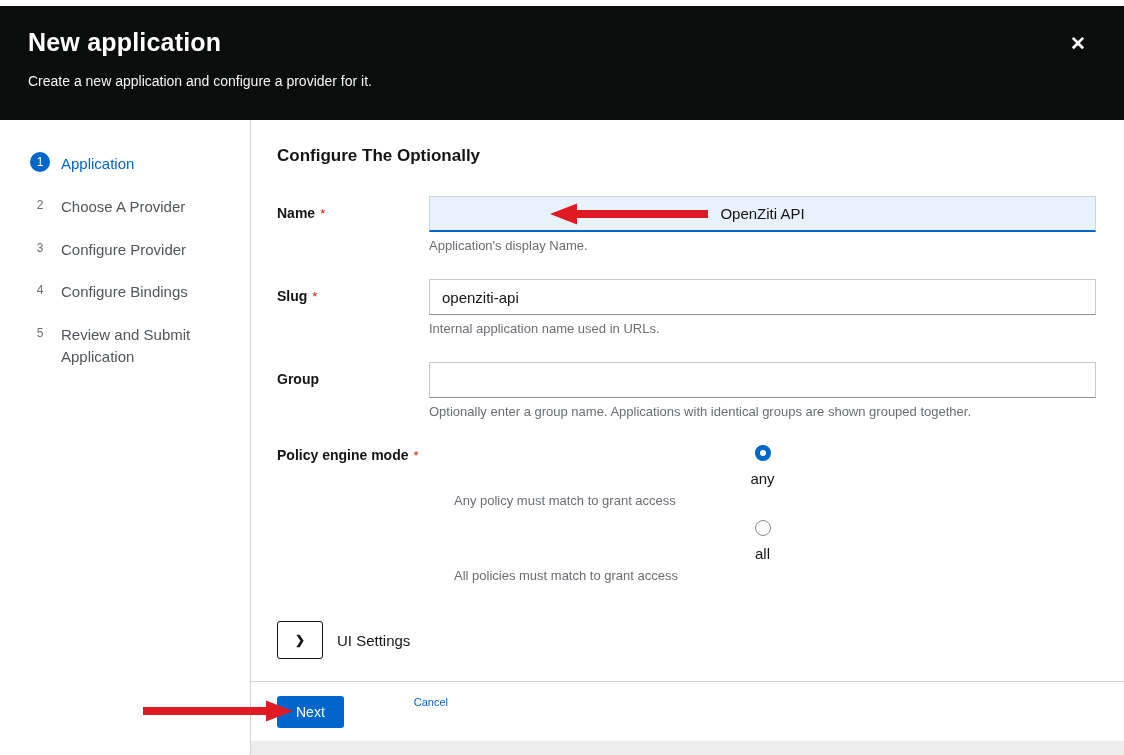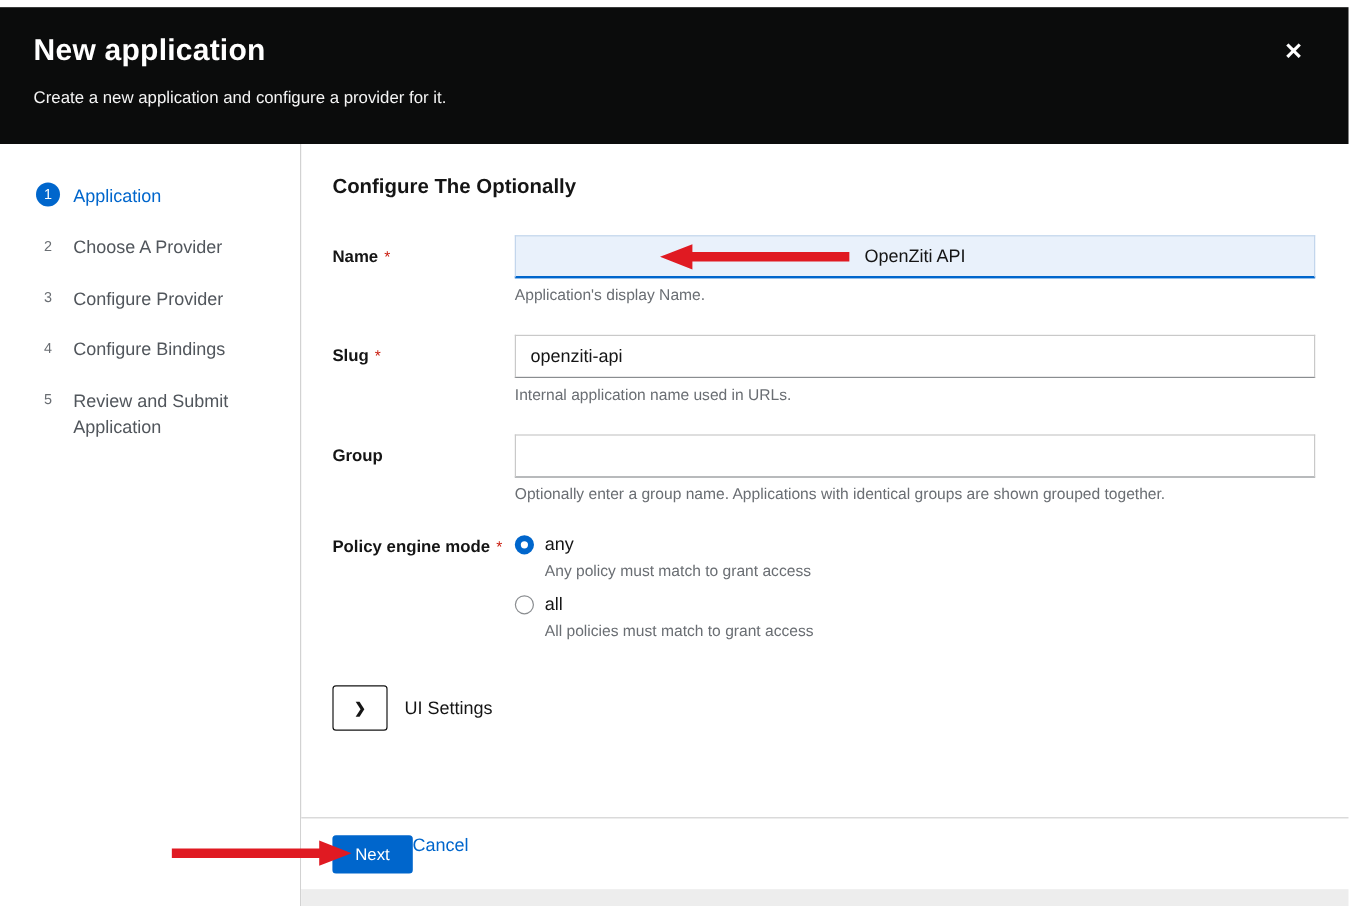--- a/index.html
+++ b/index.html
@@ -31,34 +31,34 @@
   .form-row { display:flex; margin-bottom:26px; }
   .row-label { width:152px; flex-shrink:0; padding-top:9px; font-size:14px; font-weight:700; color:#151515; }
   .row-label.tight { padding-top:2px; }
   .req { color:#c9190b; margin-left:5px; font-size:13px; font-weight:400; }
   .row-field { flex:1; min-width:0; }
 
   .text-input { width:100%; height:36px; padding:0 12px; font-size:15px; font-family:"Liberation Sans",sans-serif; color:#151515; background:#ffffff; border:1px solid #c9c9c9; border-bottom:1px solid #8a8d90; outline:none; }
   .text-input.focused { background:#e9f1fb; border:1px solid #c3d6ec; border-bottom:2px solid #0066cc;text-align:center; }
   .helper { margin-top:6px; font-size:13px; color:#6a6e73; }
 
-  .radio-option { display:flex; align-items:center; gap:9px; }
+  .radio-option { display:flex; align-items:center; gap:9px;flex-direction:column; }
   .radio { width:16px; height:16px; border-radius:50%; background:#ffffff; border:1px solid #8a8d90; flex-shrink:0; cursor:pointer; }
   .radio.selected { border:5px solid #0066cc; }
   .radio-label { font-size:15px; color:#151515; cursor:pointer; }
   .radio-helper { margin:6px 0 12px 25px; font-size:13px; color:#6a6e73; }
 
   .ui-settings { display:flex; align-items:center; margin-top:10px; }
   .ui-toggle-btn { width:46px; height:38px; background:#ffffff; border:1.5px solid #151515; border-radius:3px; display:flex; align-items:center; justify-content:center; font-size:12px; font-weight:700; color:#151515; cursor:pointer; }
   .ui-settings-label { font-size:15px; color:#151515; margin-left:14px; }
 
   
   .footer { height:60px; border-top:1px solid #d2d2d2; background:#ffffff; padding:14px 28px 14px 26px; display:flex; align-items:flex-start; }
   .btn-next { background:#0066cc; color:#ffffff; border:none; border-radius:3px; font-size:14px; font-family:"Liberation Sans",sans-serif; padding:0 19px; height:32px; cursor:pointer; }
-  .link-cancel { color:#0066cc; font-size:15px; text-decoration:none; cursor:pointer; }
+  .link-cancel { margin-left:70px; color:#0066cc; font-size:11px; text-decoration:none; cursor:pointer; }
   .bottom-strip { height:14px; background:#ededed; }
 
   
   .arrow { position:absolute; pointer-events:none; }
   .arrow-name { left:550px; top:202px; }
   .arrow-next { left:143px; top:699px; }
 </style>
 </head>
 <body>
 

